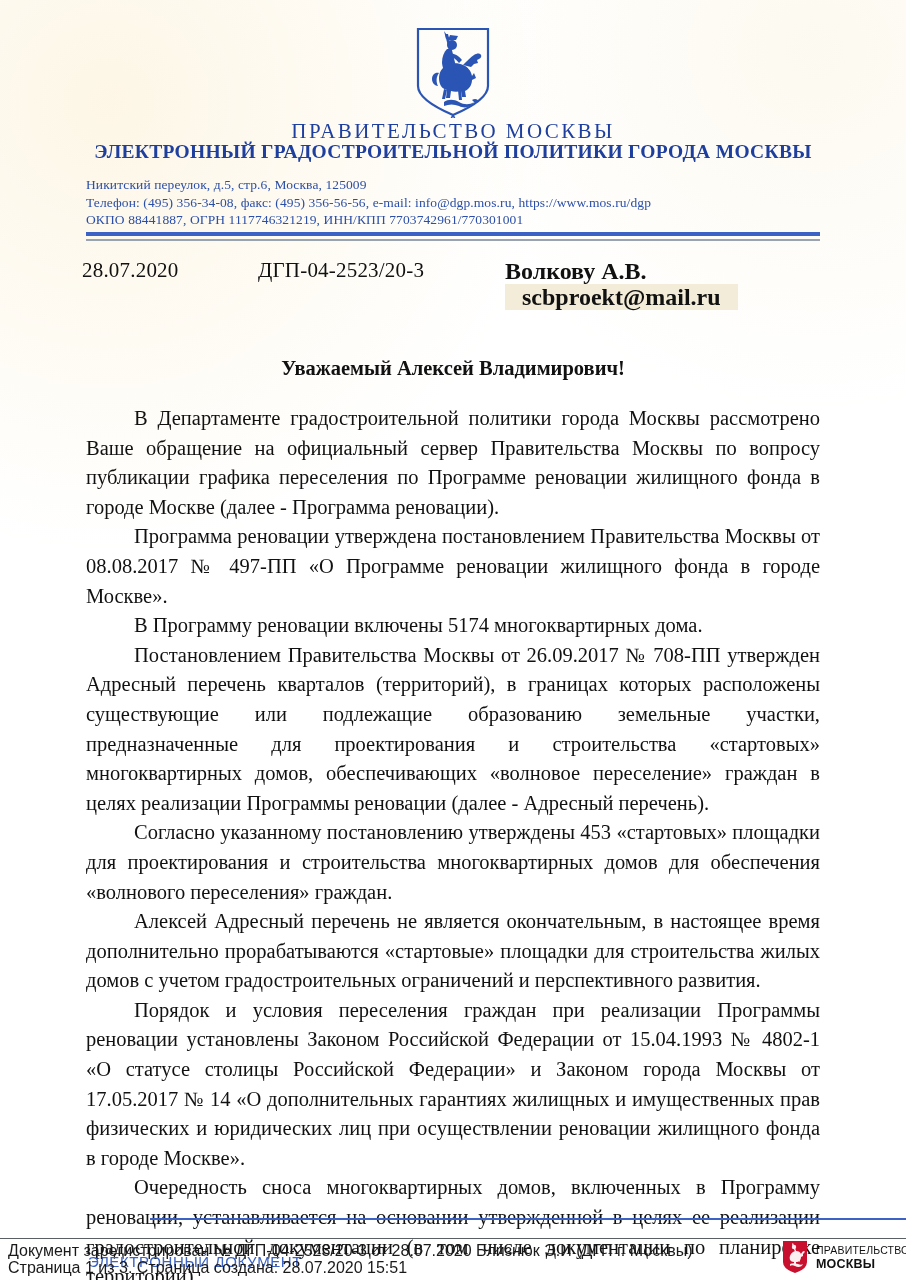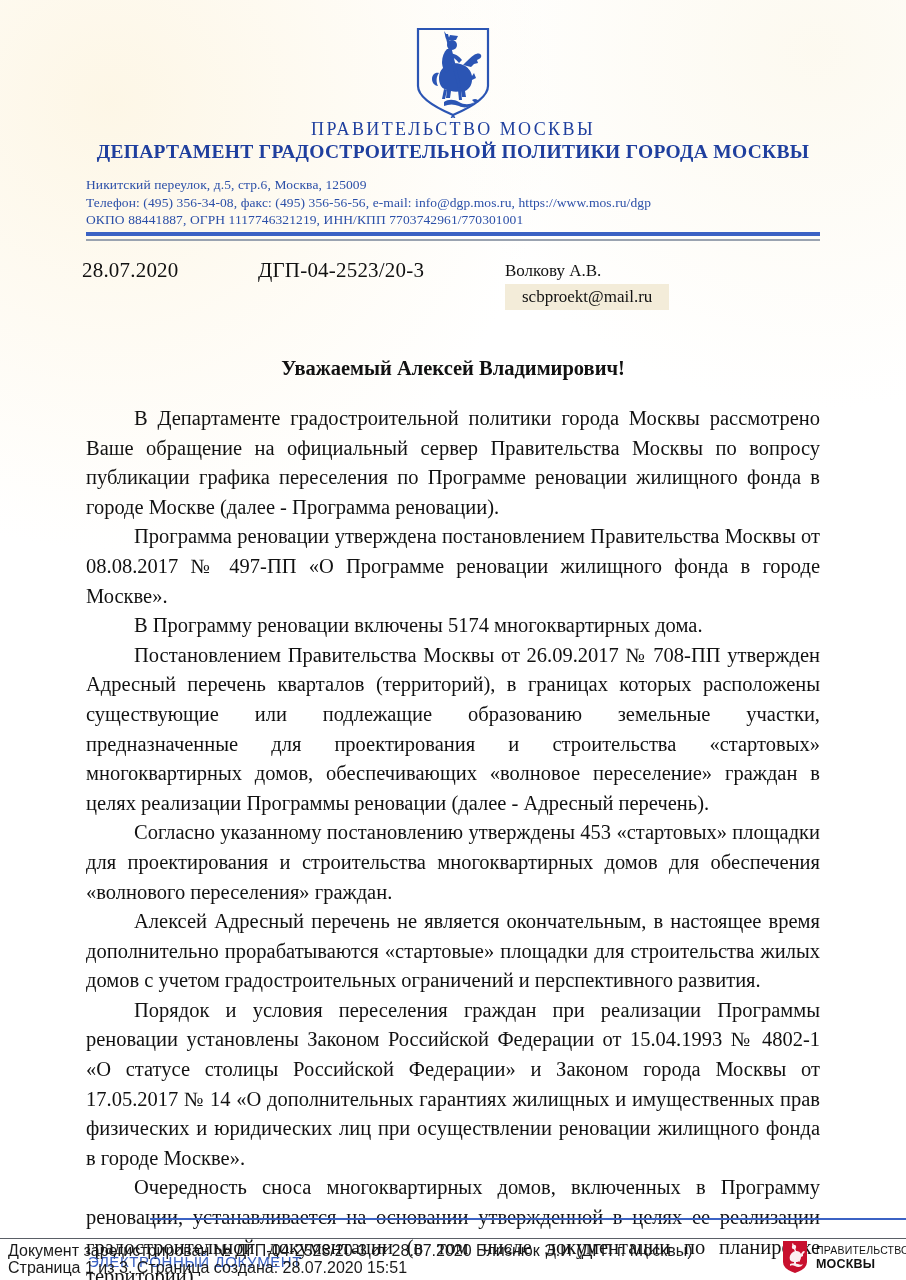--- a/index.html
+++ b/index.html
@@ -43,21 +43,21 @@
     justify-content: center;
   }
   .emblem { display: block; }
 
   .org-line1 {
     position: absolute;
     left: 0; right: 0;
     top: 119px;
     text-align: center;
     color: #1f3f9e;
-    font-size: 18px;
+    font-size: 21px;
     letter-spacing: 2.4px;
     font-family: "Liberation Serif", "DejaVu Serif", serif;
     white-space: nowrap;
   }
   .org-line2 {
     position: absolute;
     left: 0; right: 0;
     top: 141px;
     text-align: center;
     color: #1f3f9e;
@@ -109,22 +109,22 @@
     position: absolute;
     left: 258px;
     top: 258px;
     font-size: 21px;
     letter-spacing: 0.2px;
   }
   .addressee {
     position: absolute;
     left: 505px;
     top: 258px;
-    font-size: 17px;
-    font-weight: normal;
+    font-size: 24px;
+    font-weight: bold;
     line-height: 26px;
   }
   .addressee .email {
     background: #f3ecd9;
     padding: 0 17px;
   }
 
   
   .greeting {
     position: absolute;
@@ -238,21 +238,21 @@
           <path d="M36 28 C40 27 45 30 48 34 L45 37 C42 33 39 31 36 31 Z"></path>
 
           <path d="M30 76 C34 73 40 73 45 76 C50 79 56 79 60 76 C57 81 51 83 45 80 C40 78 35 78 30 80 Z"></path>
           <path d="M58 74 C61 72 64 73 65 76 L61 77 Z"></path>
         </g>
         <path d="M39 89 L36 95 M39 89 L42 95" stroke="#2b55b4" stroke-width="1.6" fill="none"></path>
       </svg>
     </div>
 
     <div class="org-line1">ПРАВИТЕЛЬСТВО МОСКВЫ</div>
-    <div class="org-line2">ДЕПАРТАМЕНТ ГРАДОСТРОИТЕЛЬНОЙ ПОЛИТИКИ ГОРОДА МОСКВЫ</div>
+    <div class="org-line2">ЭЛЕКТРОННЫЙ ГРАДОСТРОИТЕЛЬНОЙ ПОЛИТИКИ ГОРОДА МОСКВЫ</div>
 
     <div class="contacts">
       <div>Никитский переулок, д.5, стр.6, Москва, 125009</div>
       <div>Телефон: (495) 356-34-08, факс: (495) 356-56-56, e-mail: info@dgp.mos.ru, https://www.mos.ru/dgp</div>
       <div>ОКПО 88441887, ОГРН 1117746321219, ИНН/КПП 7703742961/770301001</div>
     </div>
 
     <div class="rule-blue"></div>
     <div class="rule-grey"></div>
 

